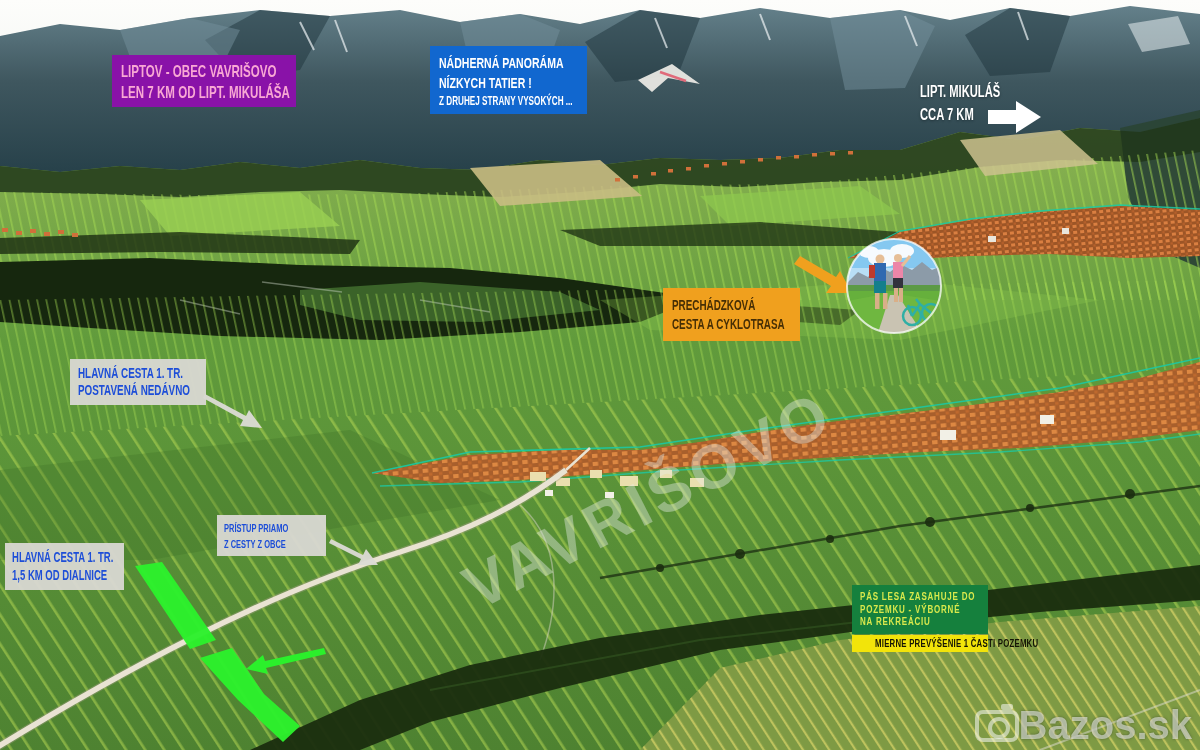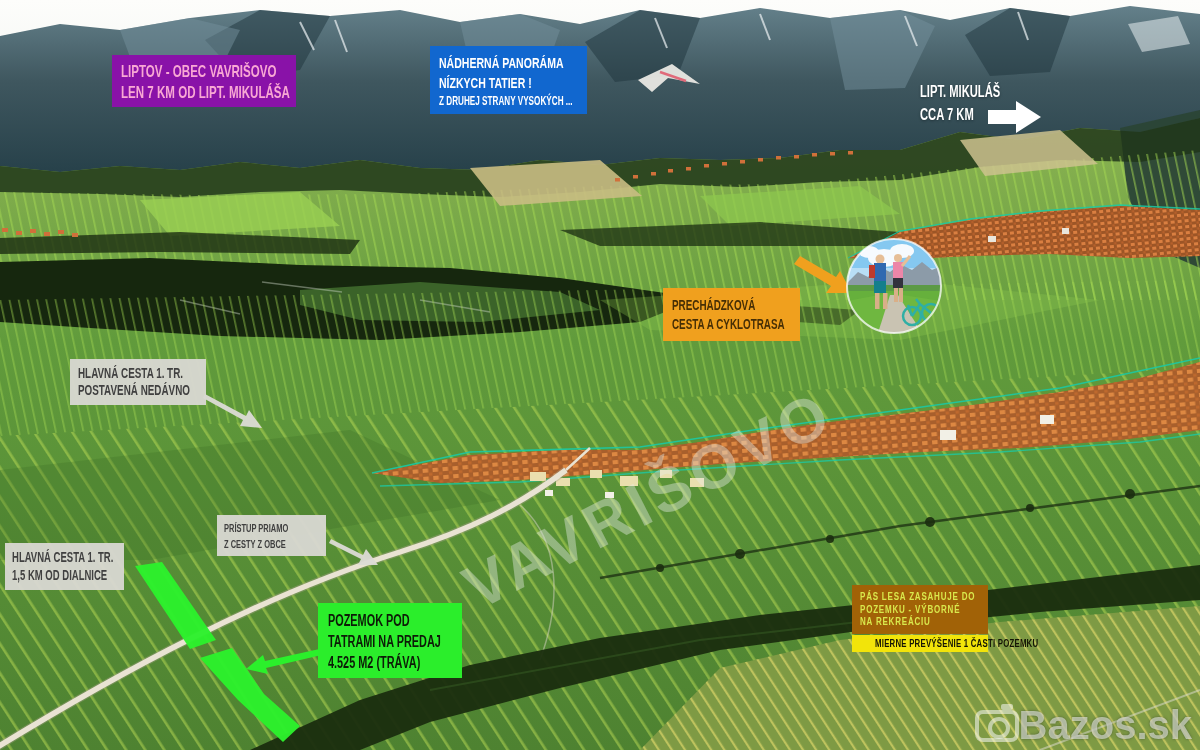--- a/index.html
+++ b/index.html
@@ -14,21 +14,21 @@
   #lbl-location{left:112px;top:55px;width:184px;height:52px;padding:6px 9px;
                 color:#f9a8d4;font-size:17px;line-height:21px;text-decoration:underline;}
   #lbl-panorama{left:430px;top:46px;width:157px;height:68px;padding:7px 9px;
                 color:#fff;font-size:15.5px;line-height:20px;}
   #lbl-panorama .small{font-size:12px;line-height:16px;}
   #lbl-mikulas{left:920px;top:80px;color:#fff;font-size:16px;line-height:23px;
                text-shadow:0 1px 3px rgba(10,20,25,.45);}
   #lbl-mikulas .ln>span{transform:scaleX(.7);}
   #lbl-trail{left:663px;top:240px;width:137px;height:53px;padding:8px 9px;
              color:#462E05;font-size:14.5px;line-height:19px;}
-  .graybox{background:rgba(217,216,211,.95);color:#404040;}
+  .graybox{background:rgba(217,216,211,.95);color:#1d4ed8;}
   #lbl-road-new{left:70px;top:359px;width:136px;height:46px;padding:6px 8px;
                 font-size:14.5px;line-height:17px;}
   #lbl-access{left:217px;top:515px;width:109px;height:41px;padding:5px 7px;
               font-size:11px;line-height:16px;}
   #lbl-road-hwy{left:5px;top:543px;width:119px;height:47px;padding:5px 7px;
                 font-size:14px;line-height:18px;}
   #lbl-plot{left:318px;top:603px;width:144px;height:75px;padding:7px 10px;
             color:#0d1b07;font-size:16px;line-height:21px;}
   #lbl-forest{left:852px;top:585px;width:136px;height:49px;padding:6px 8px;
               color:#D9E84C;font-size:10px;line-height:12.5px;letter-spacing:1px;}
@@ -307,27 +307,22 @@
   <div class="lbl graybox" id="lbl-access">
     <div class="ln"><span>PRÍSTUP PRIAMO</span></div>
     <div class="ln"><span>Z CESTY Z OBCE</span></div>
   </div>
 
   <div class="lbl graybox" id="lbl-road-hwy">
     <div class="ln"><span>HLAVNÁ CESTA 1. TR.</span></div>
     <div class="ln"><span>1,5 KM OD DIALNICE</span></div>
   </div>
 
-  <div class="lbl" id="lbl-plot" style="background-color: rgb(43, 238, 43);">
-    <div class="ln"><span>POZEMOK POD</span></div>
-    <div class="ln"><span>TATRAMI NA PREDAJ</span></div>
-    <div class="ln"><span>4.525 M2 (TRÁVA)</span></div>
-  </div>
-
-  <div class="lbl" id="lbl-forest" style="background-color: #a16207;">
+
+  <div class="lbl" id="lbl-forest" style="background-color: #15803d;">
     <div class="ln"><span>PÁS LESA ZASAHUJE DO</span></div>
     <div class="ln"><span>POZEMKU - VÝBORNÉ</span></div>
     <div class="ln"><span>NA REKREÁCIU</span></div>
   </div>
 
   <div class="lbl" id="lbl-elevation" style="background-color: rgb(242, 228, 10);">
     <div class="ln"><span>MIERNE PREVÝŠENIE 1 ČASTI POZEMKU</span></div>
   </div>
 
   <div id="wm-region">VAVRIŠOVO</div>

